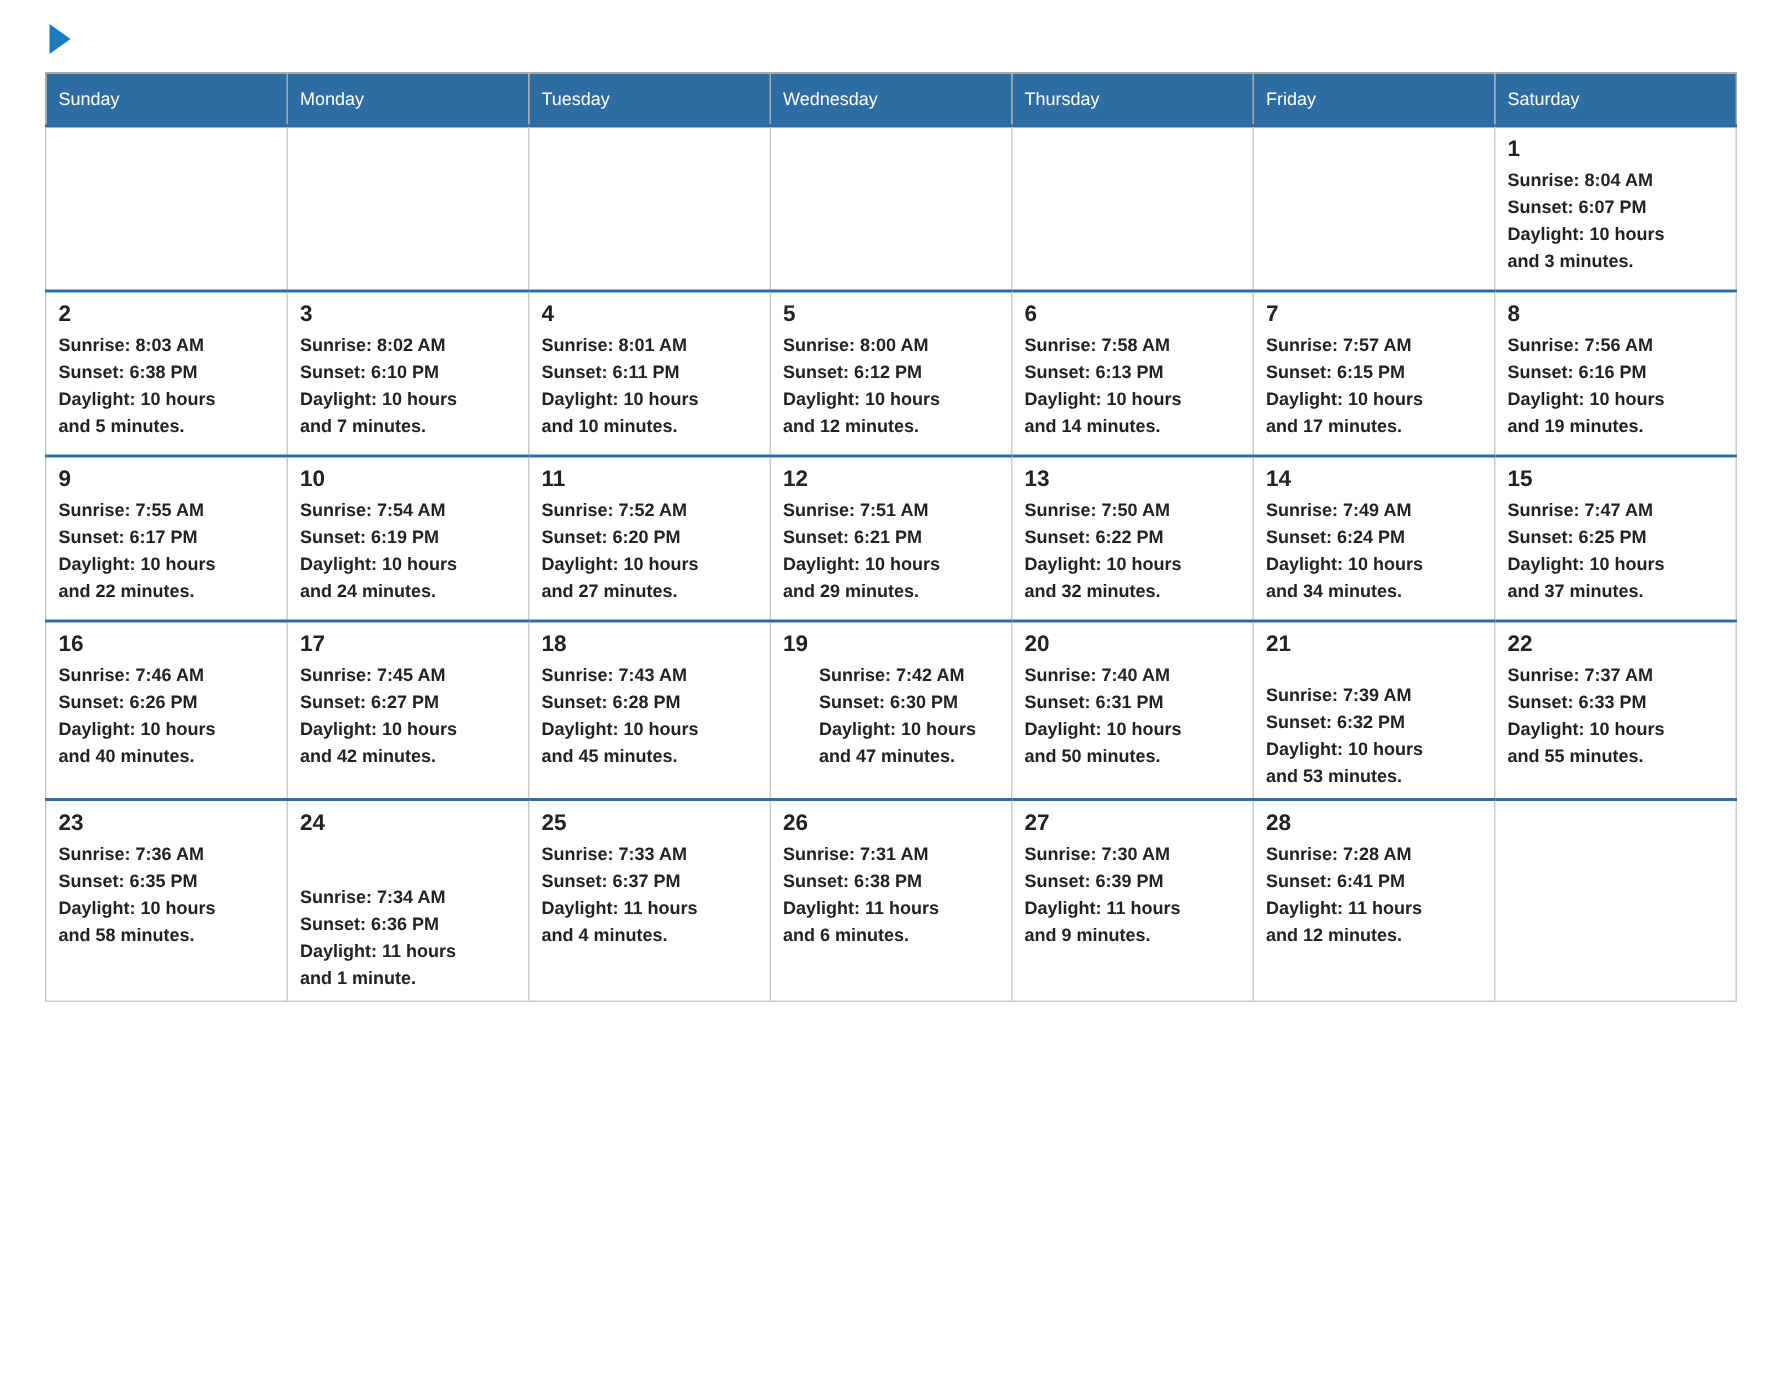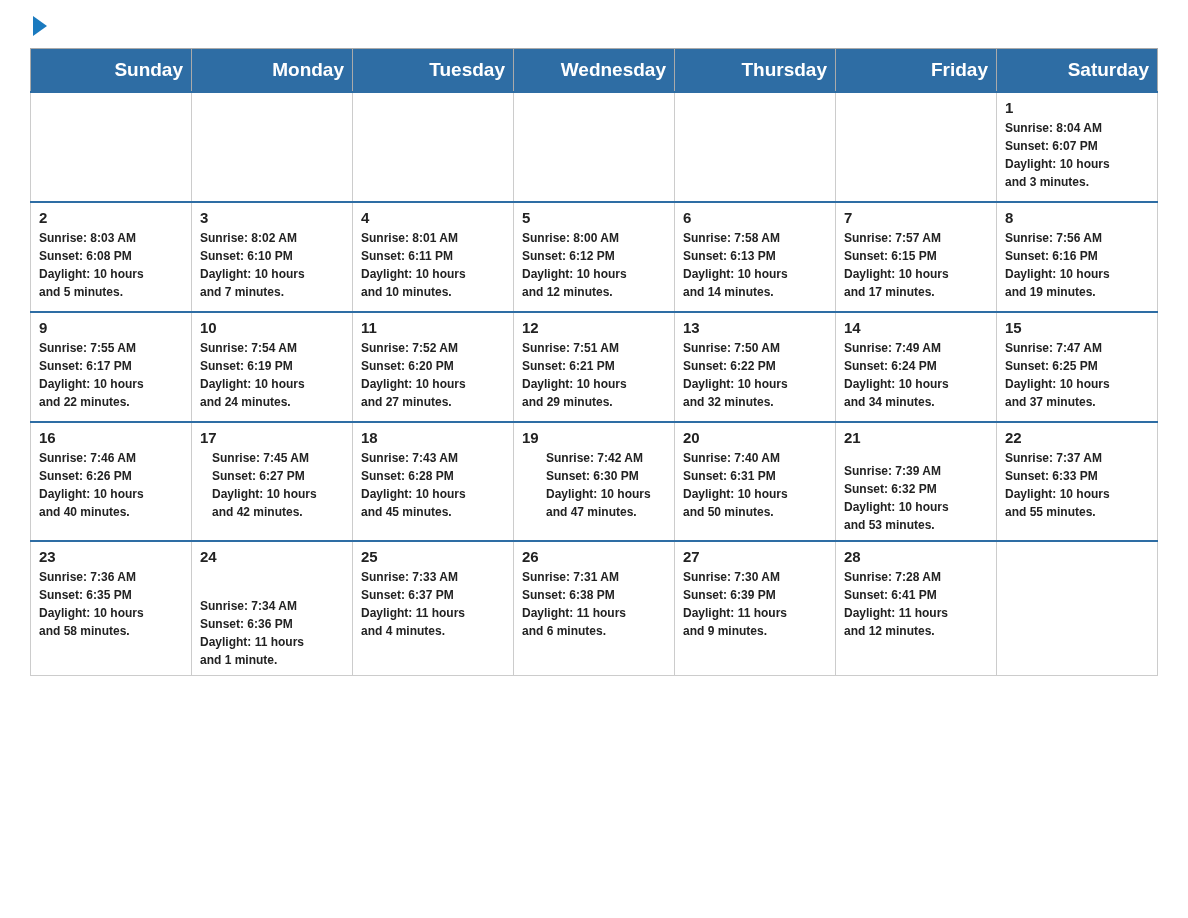--- a/index.html
+++ b/index.html
@@ -62,24 +62,24 @@
       margin-top: 4px;
     }
     .calendar {
       width: 100%;
       border-collapse: collapse;
       border: 1px solid #aaa;
     }
     .calendar th {
       background-color: #2e6da4;
       color: #fff;
-      font-size: 19px;
-      font-weight: bold;
+      font-size: 12px;
+      font-weight: normal;
       padding: 10px 8px;
-      text-align: right;
+      text-align: left;
       border: 1px solid #aaa;
     }
     .calendar td {
       vertical-align: top;
       padding: 6px 8px;
       border: 1px solid #ccc;
       width: 14.28%;
       min-height: 110px;
       height: 110px;
       font-size: 12.5px;
@@ -152,21 +152,21 @@
           <div class="day-info" style="white-space: pre-line;">Sunrise: 8:04 AM
 Sunset: 6:07 PM
 Daylight: 10 hours
 and 3 minutes.</div>
         </td>
       </tr>
       <tr>
         <td>
           <span class="day-number">2</span>
           <div class="day-info" style="white-space: pre-line;">Sunrise: 8:03 AM
-Sunset: 6:08 PM
+Sunset: 6:38 PM
 Daylight: 10 hours
 and 5 minutes.</div>
         </td>
         <td>
           <span class="day-number">3</span>
           <div class="day-info" style="white-space: pre-line;">Sunrise: 8:02 AM
 Sunset: 6:10 PM
 Daylight: 10 hours
 and 7 minutes.</div>
         </td>
@@ -260,21 +260,21 @@
       <tr>
         <td>
           <span class="day-number">16</span>
           <div class="day-info" style="white-space: pre-line;">Sunrise: 7:46 AM
 Sunset: 6:26 PM
 Daylight: 10 hours
 and 40 minutes.</div>
         </td>
         <td>
           <span class="day-number">17</span>
-          <div class="day-info" style="white-space: pre-line; margin-left: 12px;">Sunrise: 7:45 AM
+          <div class="day-info" style="white-space: pre-line;">Sunrise: 7:45 AM
 Sunset: 6:27 PM
 Daylight: 10 hours
 and 42 minutes.</div>
         </td>
         <td>
           <span class="day-number">18</span>
           <div class="day-info" style="white-space: pre-line;">Sunrise: 7:43 AM
 Sunset: 6:28 PM
 Daylight: 10 hours
 and 45 minutes.</div>

